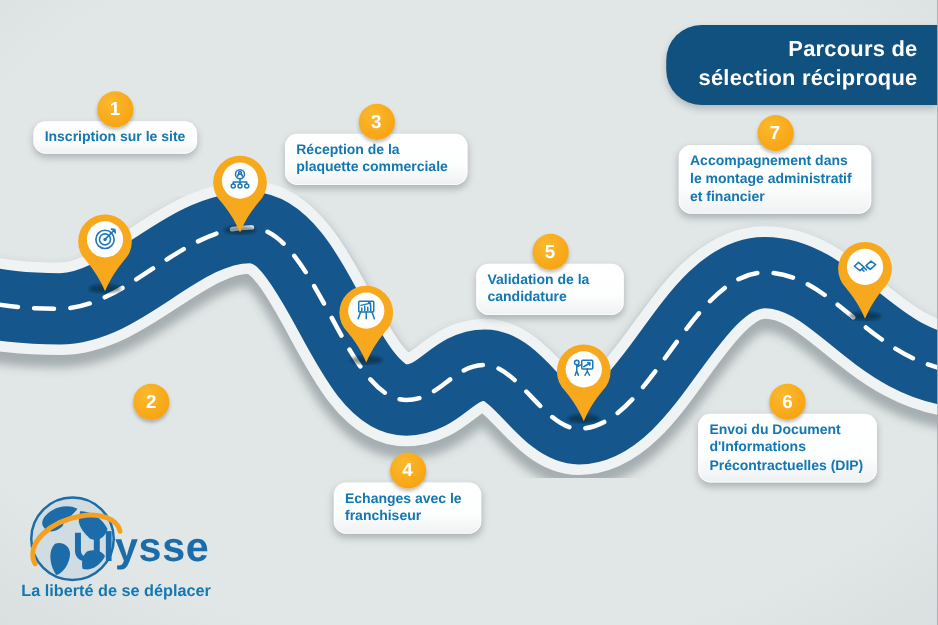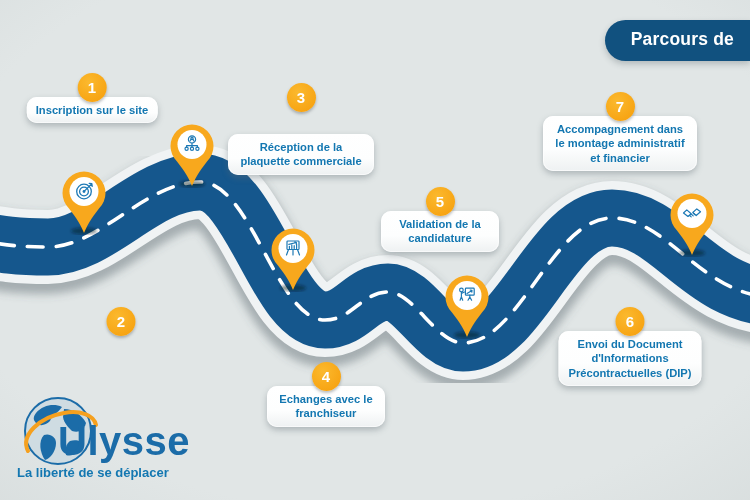--- a/index.html
+++ b/index.html
@@ -29,35 +29,34 @@
     color:#fff;font-weight:bold;font-size:15px;
     display:flex;align-items:center;justify-content:center;
     z-index:3;margin-bottom:-5px;
     box-shadow:0 2px 3px rgba(60,70,75,.35);
   }
   .step-label{
     background:linear-gradient(180deg,#ffffff 0%,#fdfefe 60%,#eef1f2 100%);
     border-radius:10px;
     padding:6px 9px;
     color:#1377b1;font-weight:bold;font-size:11.2px;line-height:1.28;
-    text-align:center;
     box-shadow:0 3px 6px rgba(95,108,114,.4), 0 0 0 1px rgba(255,255,255,.6) inset;
     z-index:2;
   }
   .nowrap .step-label{white-space:nowrap;}
 
   
   .pin{position:absolute;width:56px;height:70px;}
 
   
   .logo{position:absolute;left:12px;top:393px;width:170px;height:100px;}
   .logo-globe{position:absolute;left:6px;top:0;}
   .logo-word{
     position:absolute;left:46px;top:26px;
-    color:#1b6ca8;font-weight:bold;font-size:40px;letter-spacing:.5px;
+    color:#1b6ca8;font-weight:bold;font-size:33px;letter-spacing:.5px;
   }
   .logo-tagline{
     position:absolute;left:5px;top:72px;
     color:#1377b1;font-weight:bold;font-size:13px;white-space:nowrap;
   }
 </style>
 </head>
 <body>
 
 <div class="stage">
@@ -76,34 +75,35 @@
 
     <path d="M-30,238 C0,245 20,247 48,247 C100,247 145,182 200,182 C252,182 276,320 325,320 C352,320 362,292 388,292 C414,292 436,343 463,343 C520,343 552,218 612,218 C670,218 700,298 780,298" fill="none" stroke="#f0f3f4" stroke-width="74"></path>
 
     <path d="M-30,238 C0,245 20,247 48,247 C100,247 145,182 200,182 C252,182 276,320 325,320 C352,320 362,292 388,292 C414,292 436,343 463,343 C520,343 552,218 612,218 C670,218 700,298 780,298" fill="none" stroke="#15578d" stroke-width="57"></path>
 
     <path d="M-30,238 C0,245 20,247 48,247 C100,247 145,182 200,182 C252,182 276,320 325,320 C352,320 362,292 388,292 C414,292 436,343 463,343 C520,343 552,218 612,218 C670,218 700,298 780,298" fill="none" stroke="#ffffff" stroke-width="3.6" stroke-dasharray="16 13" stroke-linecap="round"></path>
   </svg>
 
   <div class="title-banner">
     <div>Parcours de</div>
+    <div>sélection réciproque</div>
   </div>
 
   <div class="step nowrap" style="left:92px;top:73px;">
     <div class="step-num">1</div>
     <div class="step-label">Inscription sur le site</div>
   </div>
 
   <div class="step nowrap" style="left:121px;top:307px;">
     <div class="step-num">2</div>
   </div>
 
   <div class="step" style="left:301px;top:83px;">
     <div class="step-num">3</div>
-    <div class="step-label" style="width:128px;margin-top:27px;">Réception de la plaquette commerciale</div>
+    <div class="step-label" style="width:128px;">Réception de la plaquette commerciale</div>
   </div>
 
   <div class="step" style="left:326px;top:362px;">
     <div class="step-num">4</div>
     <div class="step-label" style="width:100px;">Echanges avec le franchiseur</div>
   </div>
 
   <div class="step" style="left:440px;top:187px;">
     <div class="step-num">5</div>
     <div class="step-label" style="width:100px;">Validation de la candidature</div>

